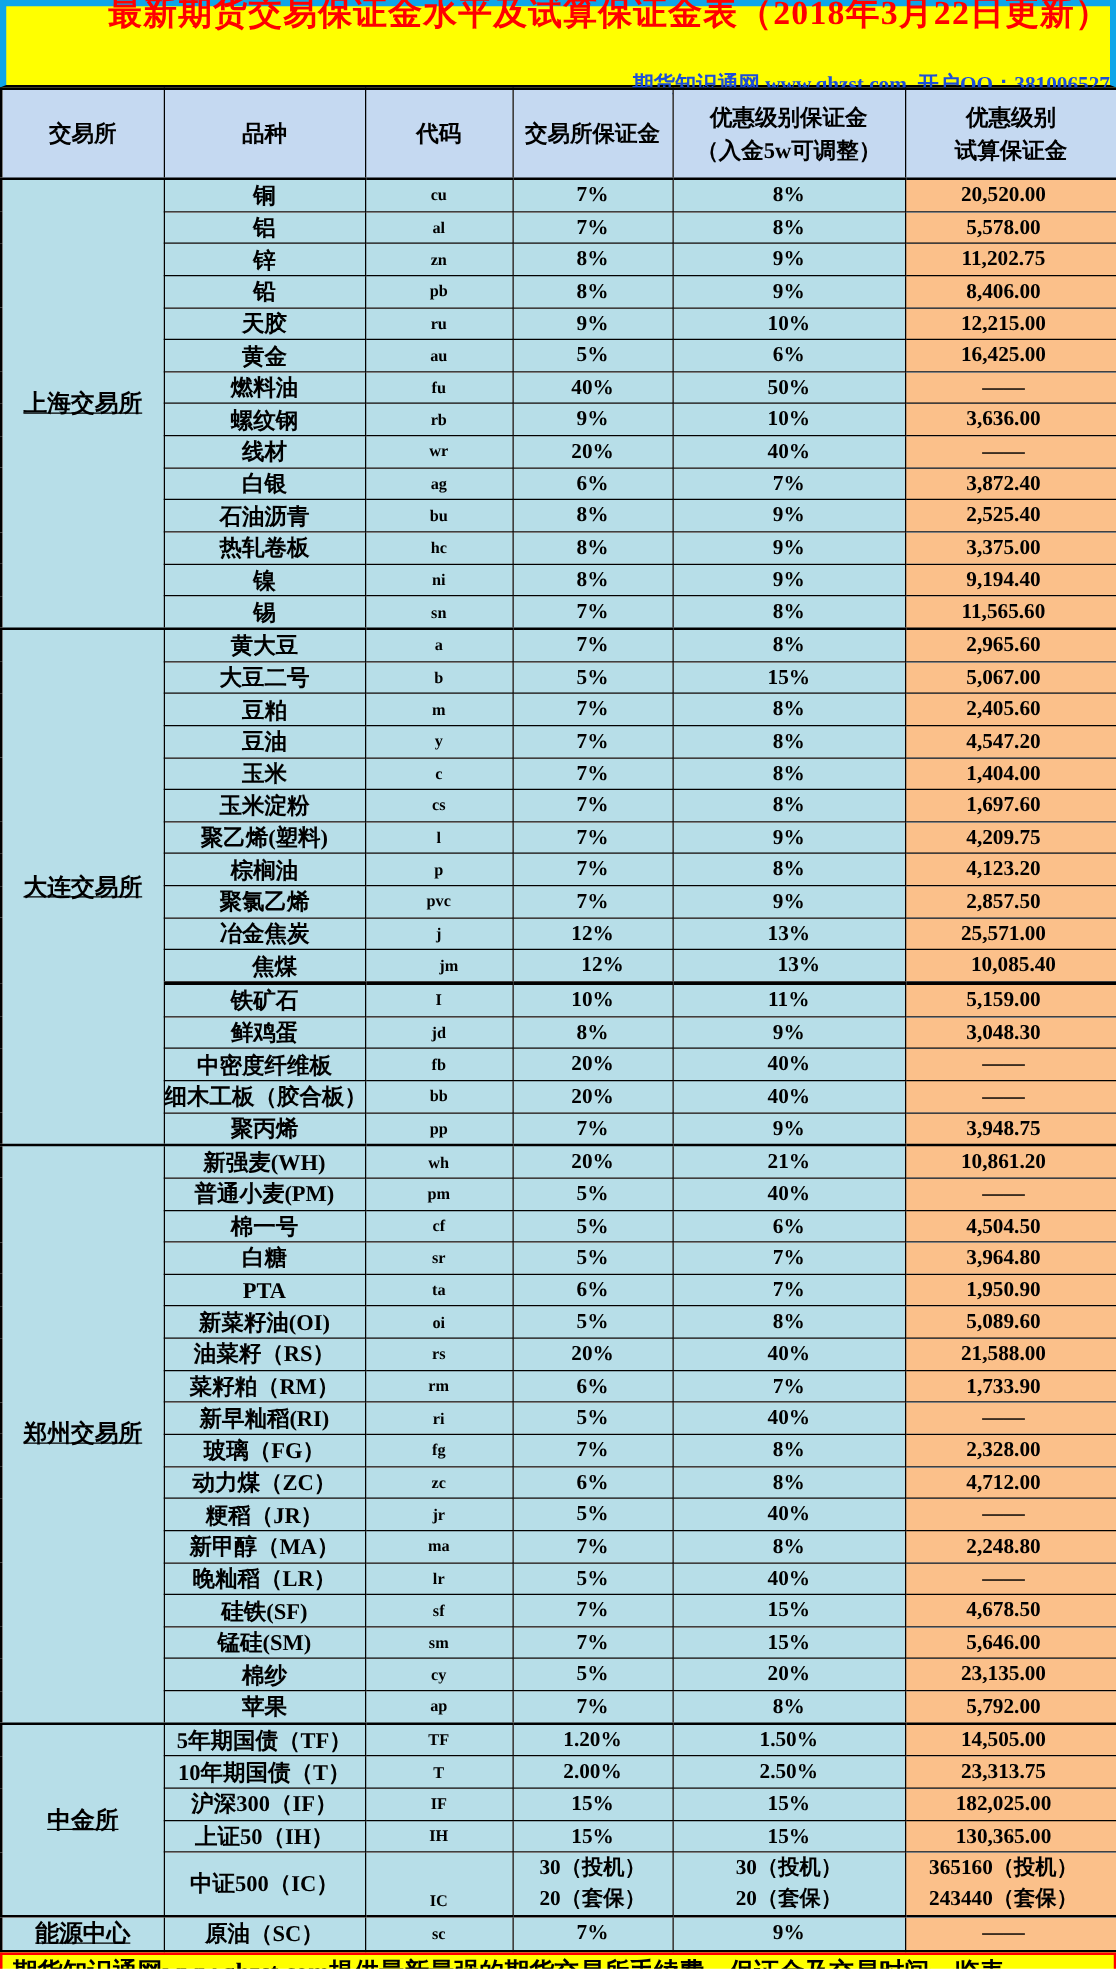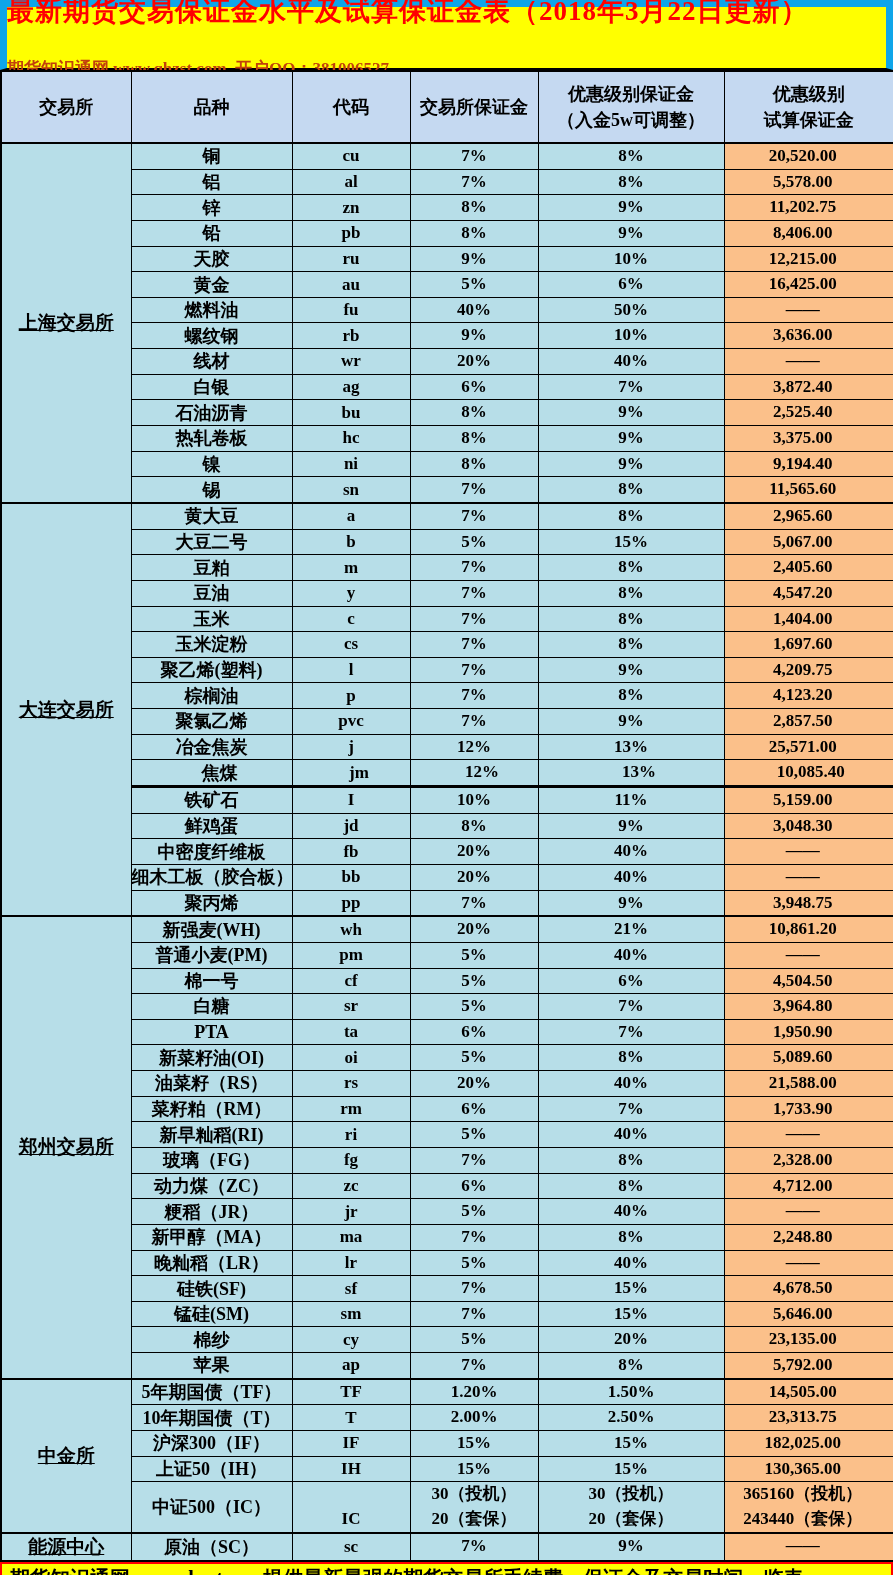--- a/index.html
+++ b/index.html
@@ -1,40 +1,40 @@
 <!DOCTYPE html>
 <html><head>
 <meta charset="utf-8">
 <style>
   * { margin:0; padding:0; box-sizing:border-box; }
   html,body { width:893px; }
   body { font-family:"Liberation Serif","DejaVu Serif",serif; background:#ffffff; }
   .sheet { width:893px; height:1575px; display:flex; flex-direction:column; background:#fff; }
 
   
-  .titleblock { background:#FFFF00; border:7px solid #0ea5e9; border-bottom:2px solid #000;
+  .titleblock { background:#FFFF00; border:5px solid #0ea5e9; border-bottom:2px solid #000;
                 height:70px; display:flex; flex-direction:column; justify-content:center;
-                align-items:flex-start; text-align:center; }
+                align-items:flex-end; text-align:center; }
   .title { color:#FF0000; font-size:27px; font-weight:bold; line-height:1.25; letter-spacing:1px; }
-  .subtitle { color:#c2410c; font-size:17px; font-weight:bold; white-space:pre;margin-top:28px; }
+  .subtitle { color:#1d4ed8; font-size:17px; font-weight:bold; white-space:pre;margin-top:28px; }
 
   
   table { border-collapse:collapse; table-layout:fixed; width:893px; border:2px solid #000; }
   td, th { border:1px solid #000; font-weight:bold; color:#000; overflow:hidden; }
   thead th { background:#C5D9F1; height:72px; font-size:18px; white-space:pre-line;
              line-height:1.45; text-align:center; vertical-align:middle; font-weight:bold; }
   tbody tr { height:25px; }
   tbody tr.tall { height:50px; }
   tbody tr.gstart td { border-top:2px solid #000; }
   tbody tr.heavy td { border-bottom:3px solid #000;padding-left:16px; }
 
   td.exch { background:#B7DEE8; text-align:center; vertical-align:middle;
             font-size:19px; white-space:nowrap;text-decoration:underline; }
   td.name { background:#B7DEE8; text-align:center; font-size:18px; white-space:nowrap; }
-  td.code { background:#B7DEE8; text-align:center; font-size:17px; }
+  td.code { background:#B7DEE8; text-align:center; font-size:13px; }
   td.pct  { background:#B7DEE8; text-align:center; font-size:17px; white-space:pre-line; line-height:1.45; }
   td.amt  { background:#FBC08A; text-align:center; padding-right:12px; font-size:17px;
             white-space:pre-line; line-height:1.45; }
   tr.tall td.code { vertical-align:bottom; padding-bottom:3px; }
   tr.tall td.pct, tr.tall td.amt { vertical-align:middle; }
 
   
   .footer { background:#FFFF00; border:2px solid #FF0000; flex:1;
             display:flex; flex-direction:column; justify-content:center;
             padding:2px 8px; gap:3px; }

